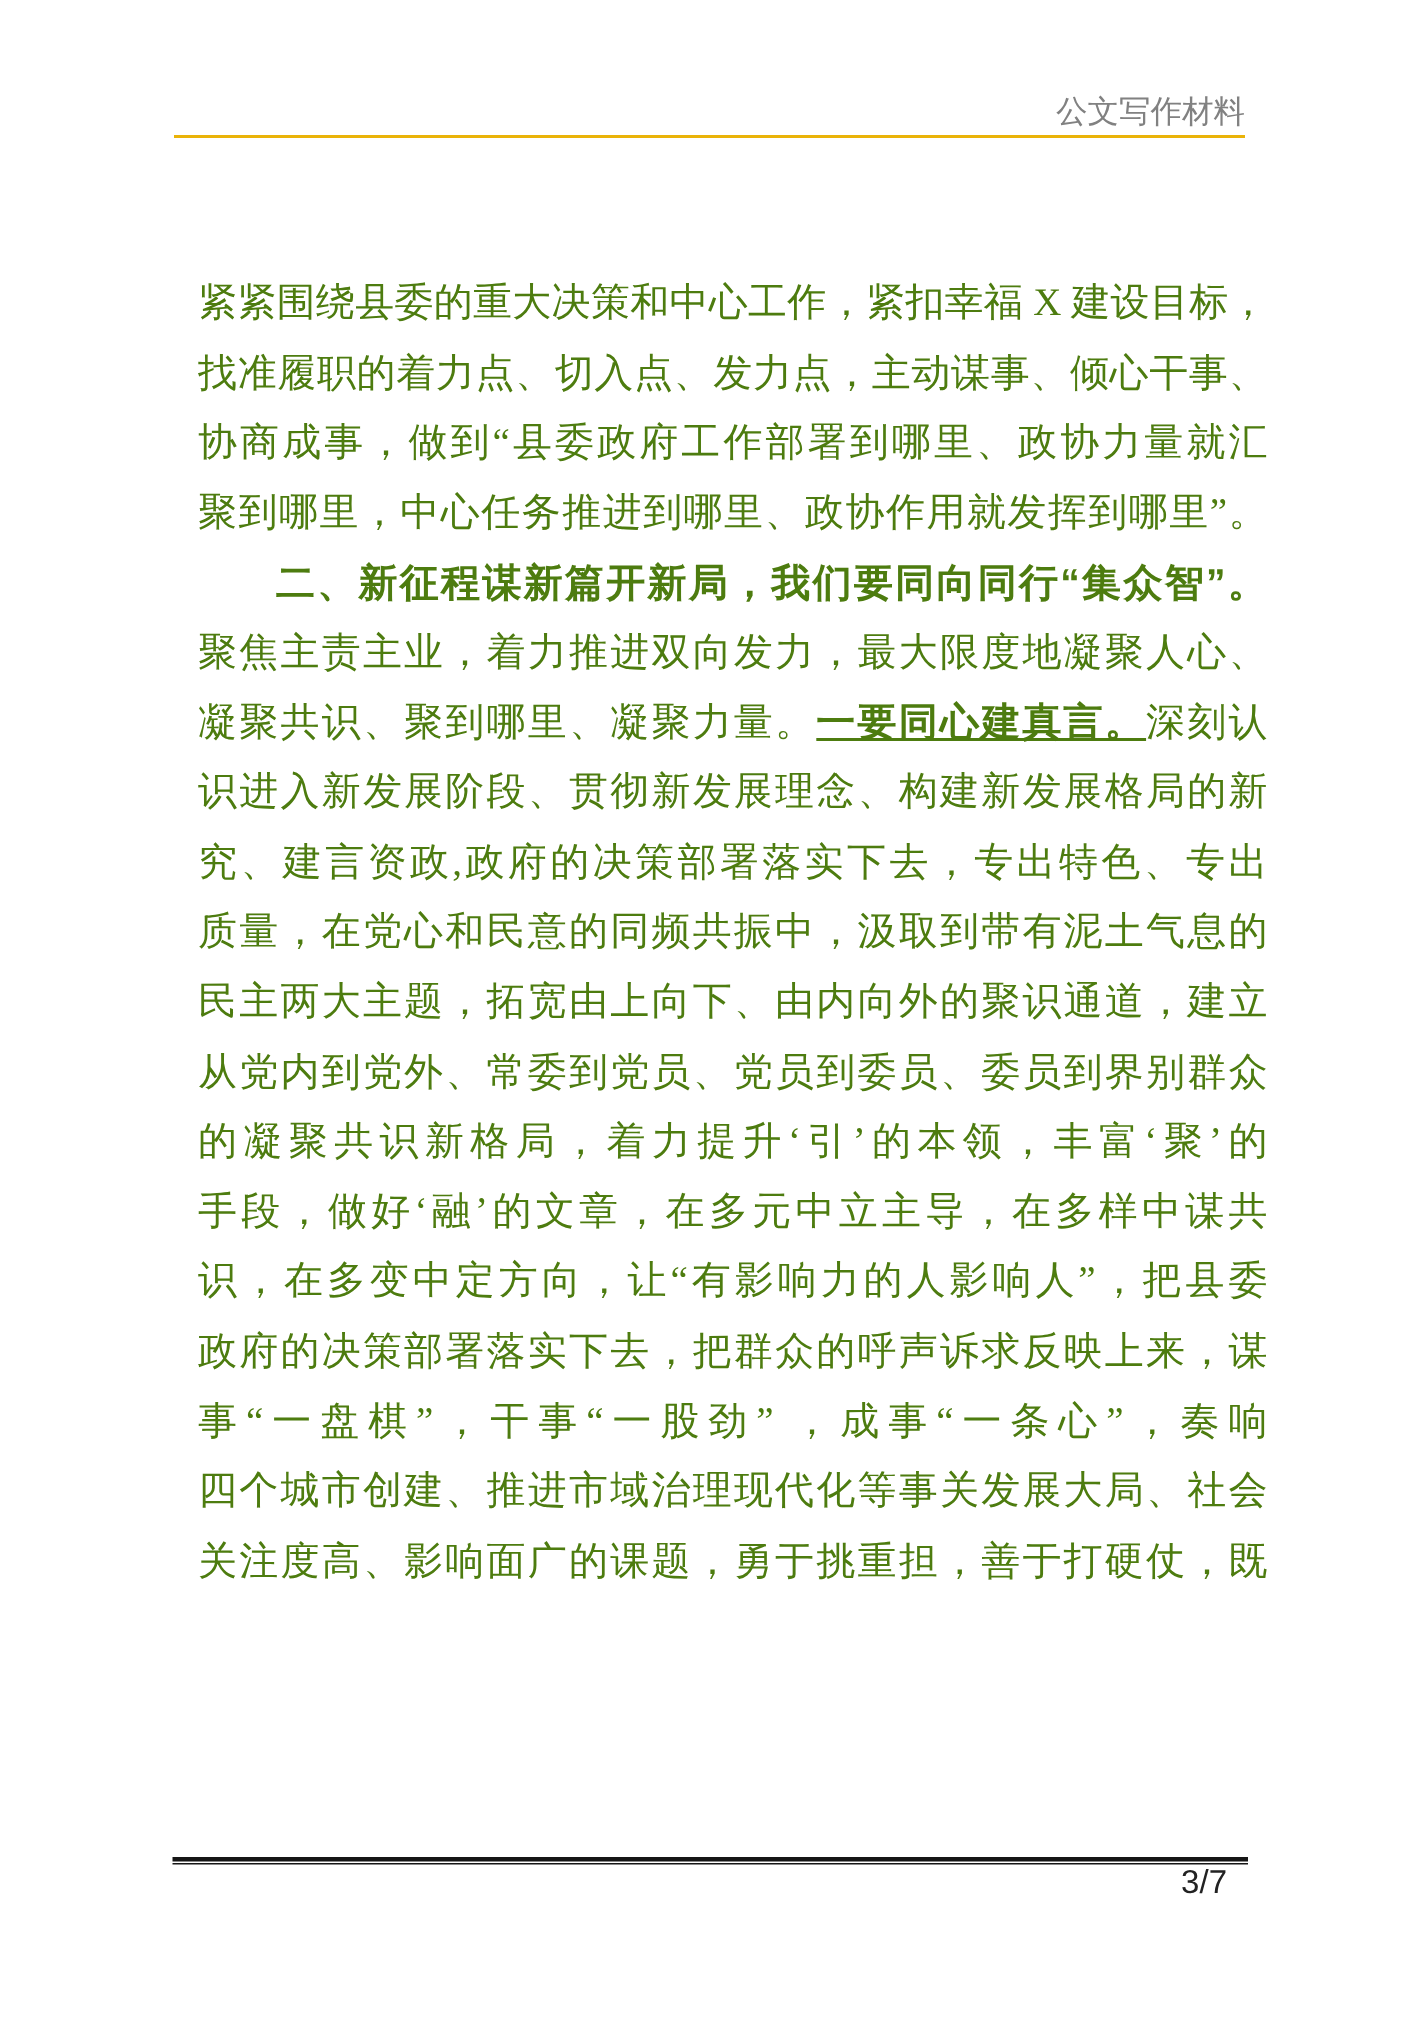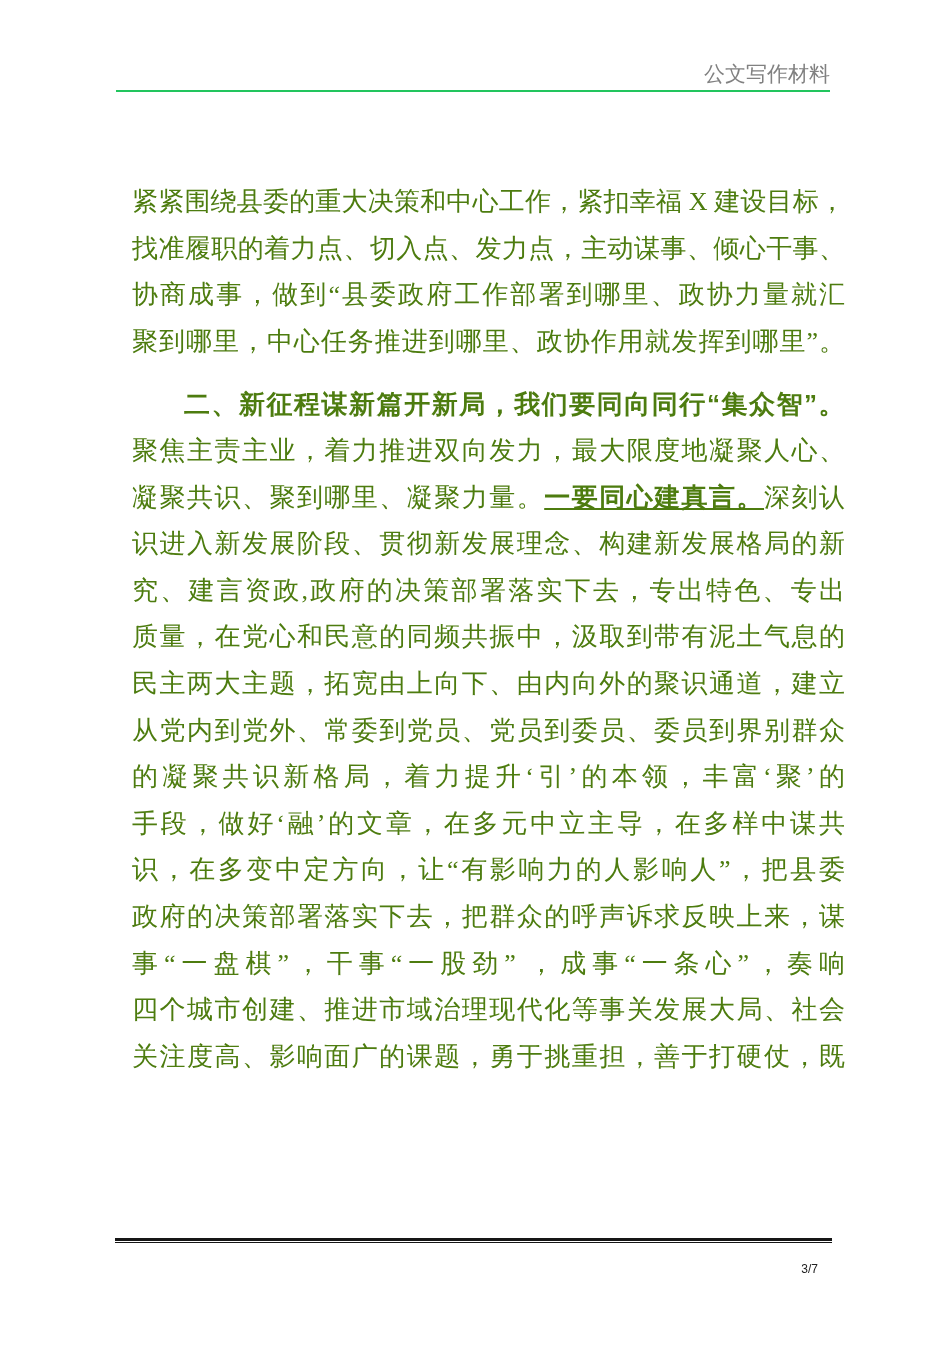--- a/index.html
+++ b/index.html
@@ -14,59 +14,59 @@
   
   .header {
     position: absolute;
     left: 116px;
     top: 58px;
     width: 714px;
     text-align: right;
     font-size: 21px;
     line-height: 32px;
     color: #818181;
-    border-bottom: 2px solid #22c55e;
+    border-bottom: 2px solid #eab308;
   }
   
   .doc {
     position: absolute;
     left: 132px;
     top: 179px;
     width: 713px;
     color: #4d7c0f;
   }
   .line {
     height: 46.6px;
     line-height: 46.6px;
     font-size: 26px;
     text-align: justify;
     text-align-last: justify;
     text-justify: inter-character;
     overflow: visible;
   }
-  .line.indent { padding-left: 52px; margin-top: 16px; }
+  .line.indent { padding-left: 52px; }
   .seg-b { font-weight: bold; text-decoration: underline; }
   .seg-h { font-weight: bold; font-family: "Liberation Sans", sans-serif; letter-spacing: 0.5px; }
   
   .footer {
     position: absolute;
     left: 115px;
     top: 1238px;
     width: 717px;
   }
   .rule-thick { height: 3px; background: #161616; }
   .rule-thin  { height: 1px; background: #161616; margin-top: 1px; }
   .page-num {
     text-align: right;
     padding-right: 14px;
     font-family: "Liberation Sans", sans-serif;
-    font-size: 12px;
+    font-size: 22px;
     line-height: 20px;
     color: #222222;
-    margin-top: 16px;
+    margin-top: 2px;
   }
 </style>
 </head>
 <body>
 
 <div class="page">
 
   <div class="header">
     <span>公文写作材料</span>
   </div>

